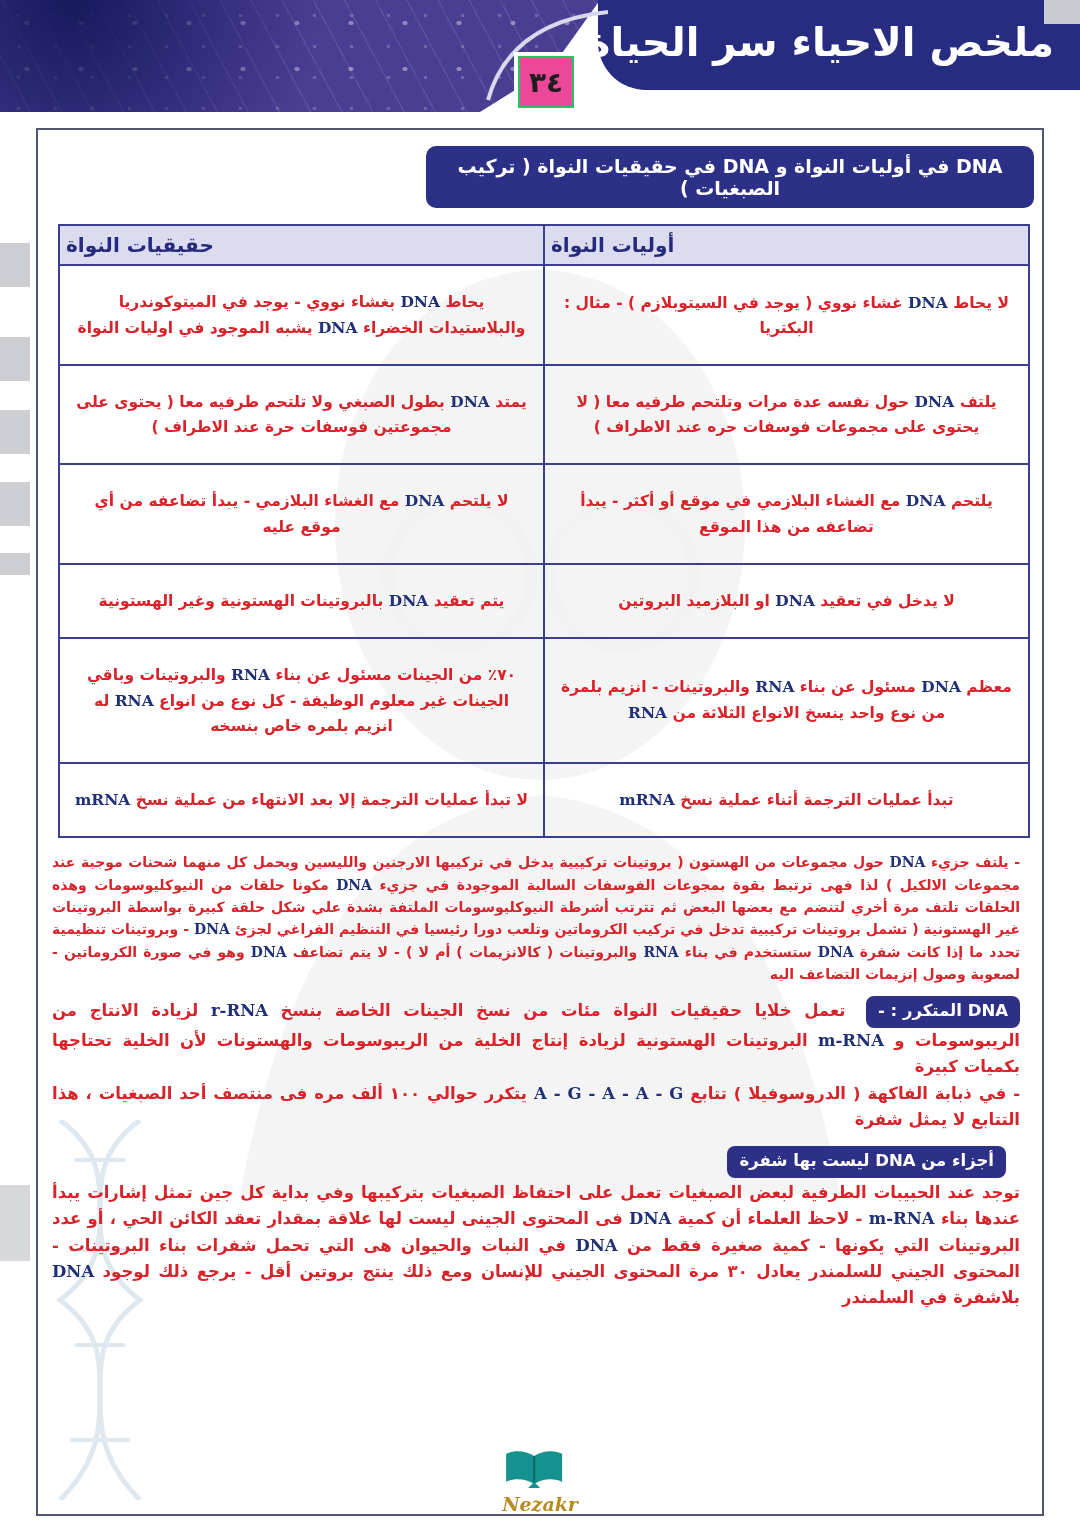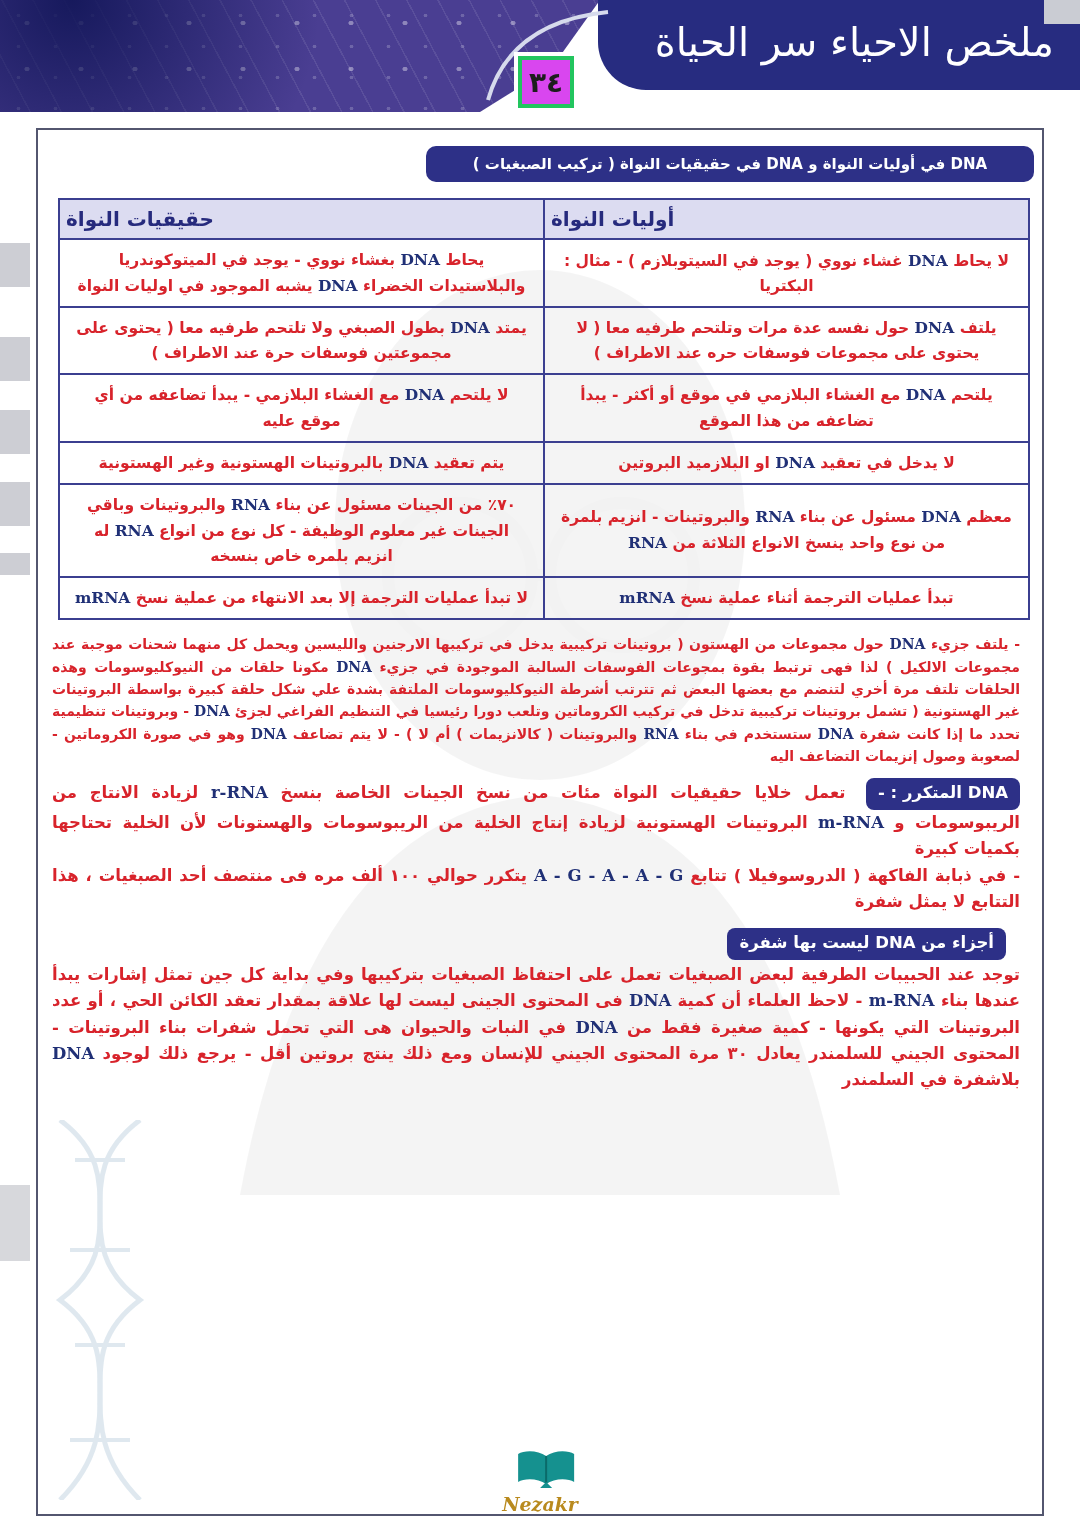--- a/index.html
+++ b/index.html
@@ -14,60 +14,60 @@
     background-image:
       radial-gradient(circle at 12% 0%,rgba(18,22,88,.92) 0%,rgba(18,22,88,0) 46%),
       radial-gradient(rgba(255,255,255,.38) 2.2px,transparent 2.9px),
       radial-gradient(rgba(255,255,255,.20) 1.6px,transparent 2.2px),
       repeating-linear-gradient(62deg,transparent 0 26px,rgba(255,255,255,.09) 26px 27.5px);
     background-size:100% 100%,54px 46px,37px 31px,100% 100%;
     clip-path:polygon(0 0,100% 0,92% 60%,80% 100%,0 100%)}
   .title-band{position:absolute;top:0;right:0;width:482px;height:90px;background:#272c80;
     border-bottom-left-radius:48px;display:flex;align-items:center;justify-content:flex-end;
     padding:0 26px 6px 0}
-  .doc-title{color:#ffffff;font-size:40px;font-weight:normal;white-space:nowrap}
+  .doc-title{color:#ffffff;font-size:40px;font-weight:bold;white-space:nowrap}
   .swoosh{position:absolute;top:4px;right:468px}
-  .page-num-box{position:absolute;top:56px;left:518px;width:56px;height:52px;background:#d946ef;
-    border:4px solid #22c55e;box-shadow:0 0 0 4px #ffffff,3px 3px 0 rgba(0,0,0,.18);
+  .page-num-box{position:absolute;top:56px;left:518px;width:56px;height:52px;background:#ec4899;
+    border:2px solid #22c55e;box-shadow:0 0 0 4px #ffffff,3px 3px 0 rgba(0,0,0,.18);
     display:flex;align-items:center;justify-content:center;
     font-size:28px;font-weight:bold;color:#1d1d1d}
 
   
   .tab{position:absolute;left:0;width:30px;background:#cdced4;z-index:4}
   .corner{position:absolute;right:0;top:0;width:36px;height:24px;background:#caccd3;z-index:5}
 
   
   .portrait{position:absolute;top:215px;left:130px;z-index:1;opacity:.06}
   .dna-decor{position:absolute;left:40px;top:1120px;z-index:1;opacity:.28}
 
   
   .frame{position:absolute;top:128px;left:36px;width:1008px;height:1388px;border:2px solid #53566f;
     z-index:2;padding:14px 8px 0 8px;direction:rtl}
   .table-title{width:608px;margin:2px 0 16px auto;background:#2d3087;color:#ffffff;border-radius:10px;
-    padding:9px 8px;font-size:15px;font-weight:bold;text-align:center}
+    padding:9px 8px;font-size:19px;font-weight:bold;text-align:center}
 
   .cmp-table{width:972px;margin:0 4px 0 auto;border-collapse:collapse}
   .cmp-table th,.cmp-table td{border:2px solid #3b3f90}
   .cmp-table th{background:#dcdcf1;color:#262a7d;font-size:20px;font-weight:bold;padding:7px 6px;text-align:left}
   .cmp-table td{width:50%;color:#d8232b;font-size:15.5px;font-weight:bold;text-align:center;
-    padding:7px 13px;line-height:1.62}
+    padding:23px 13px;line-height:1.62}
 
   .red-par{color:#d8232b;font-weight:bold;font-size:14px;line-height:1.6;text-align:justify;
     margin:13px 14px 0 6px}
   .section{margin:10px 14px 0 6px;color:#d8232b;font-weight:bold;font-size:16.5px;line-height:1.6}
   .section p{text-align:justify}
   .section-label{display:inline-block;background:#2d3087;color:#ffffff;border-radius:8px;
     padding:2px 12px 4px;font-size:16.5px;font-weight:bold;margin-left:8px}
   .sub-line{padding-right:64px}
   .block-label{margin:12px 14px 2px 6px}
   .latin{color:#203076;font-family:"DejaVu Serif","Liberation Serif",serif;direction:ltr;unicode-bidi:embed}
 
   
   .watermark{position:absolute;left:50%;bottom:18px;transform:translateX(-50%);z-index:5;
-    text-align:right;line-height:1}
+    text-align:left;line-height:1}
   .wm-text{font-size:19px;font-weight:bold;font-style:italic;color:#b98a1e;margin-top:2px;
     font-family:"DejaVu Serif","Liberation Serif",serif}
 </style>
 </head>
 <body>
 
 <div class="page">
 
   <svg class="portrait" width="820" height="980" viewBox="0 0 820 980">
     <ellipse cx="410" cy="310" rx="205" ry="255" fill="#555555"></ellipse>

